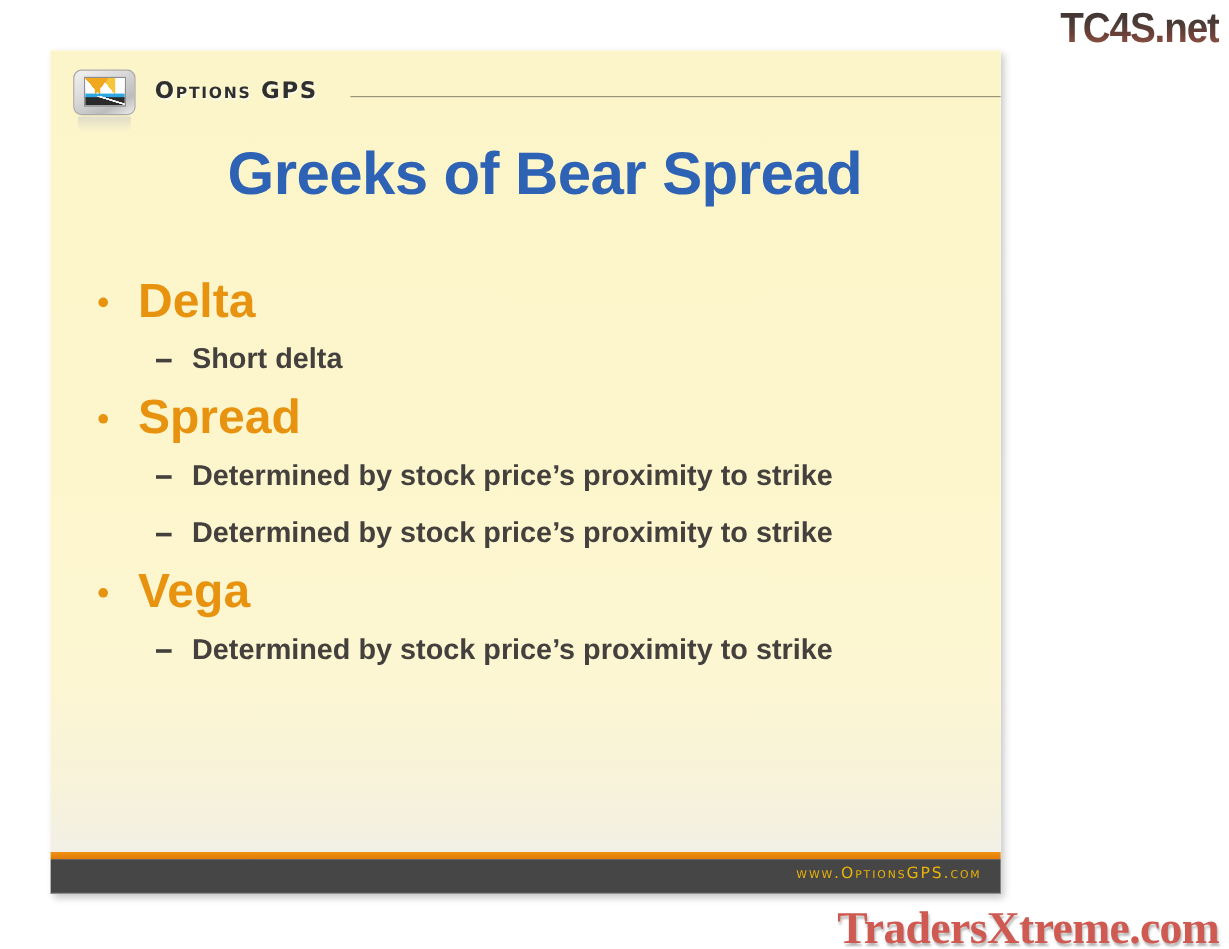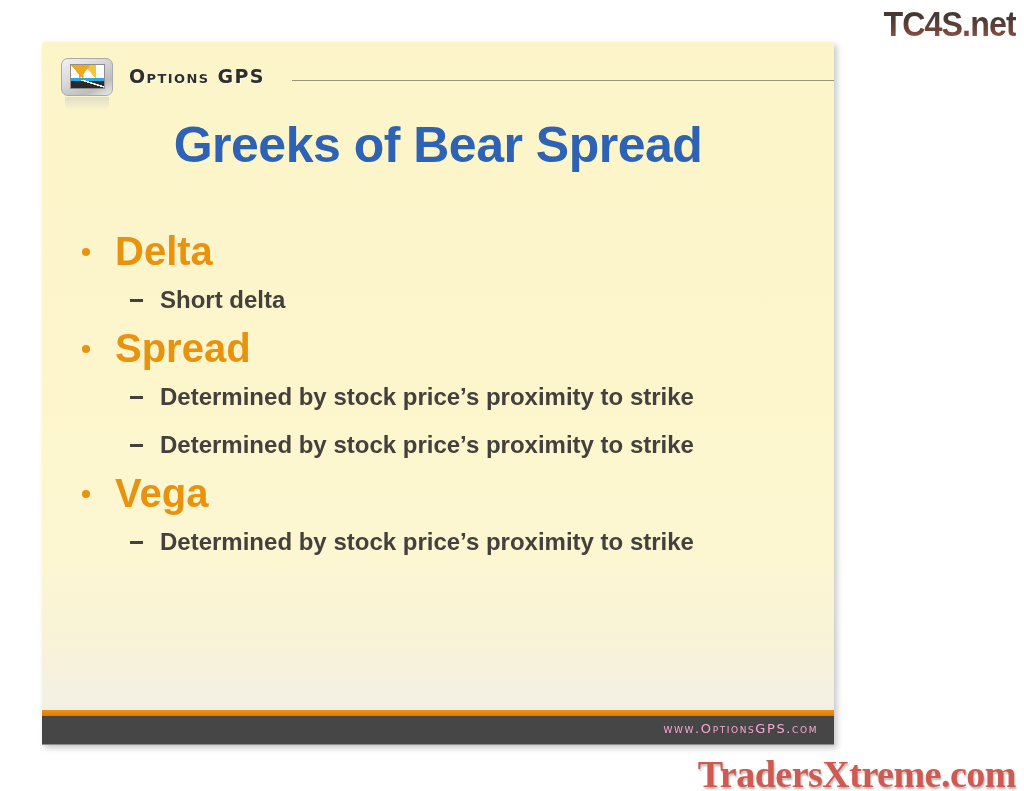--- a/index.html
+++ b/index.html
@@ -123,21 +123,21 @@
     left: 250px;
     right: 0;
     top: 38px;
     height: 1px;
     background: #9a9478;
   }
 
   
   #slide-title {
     position: absolute;
-    left: 0;
+    left: 16px;
     top: 74px;
     width: 100%;
     text-align: center;
     font-family: "Liberation Sans", sans-serif;
     font-weight: bold;
     font-size: 50px;
     letter-spacing: -0.5px;
     color: #2d62b5;
     white-space: nowrap;
   }
@@ -228,21 +228,21 @@
     box-sizing: border-box;
   }
   #footer-url {
     position: absolute;
     right: 16px;
     top: 5px;
     font-family: "DejaVu Sans", sans-serif;
     font-size: 13px;
     font-variant: small-caps;
     letter-spacing: 1.6px;
-    color: #f9a8d4;
+    color: #eab308;
     white-space: nowrap;
   }
 
   
   #tx-brand {
     position: absolute;
     right: 8px;
     top: 752px;
     font-family: "Liberation Serif", serif;
     font-weight: bold;

